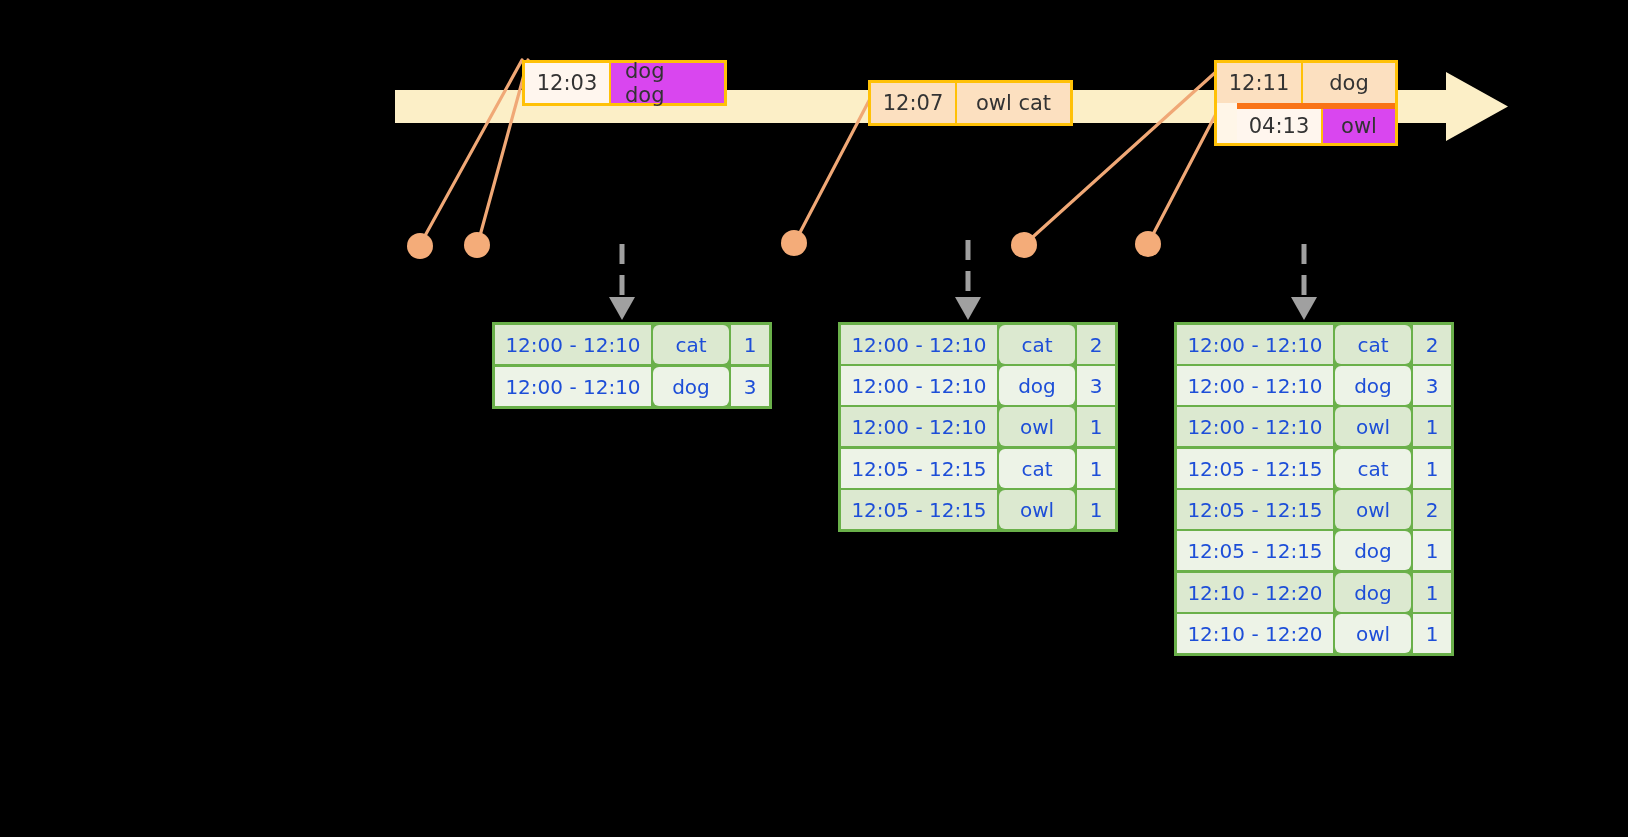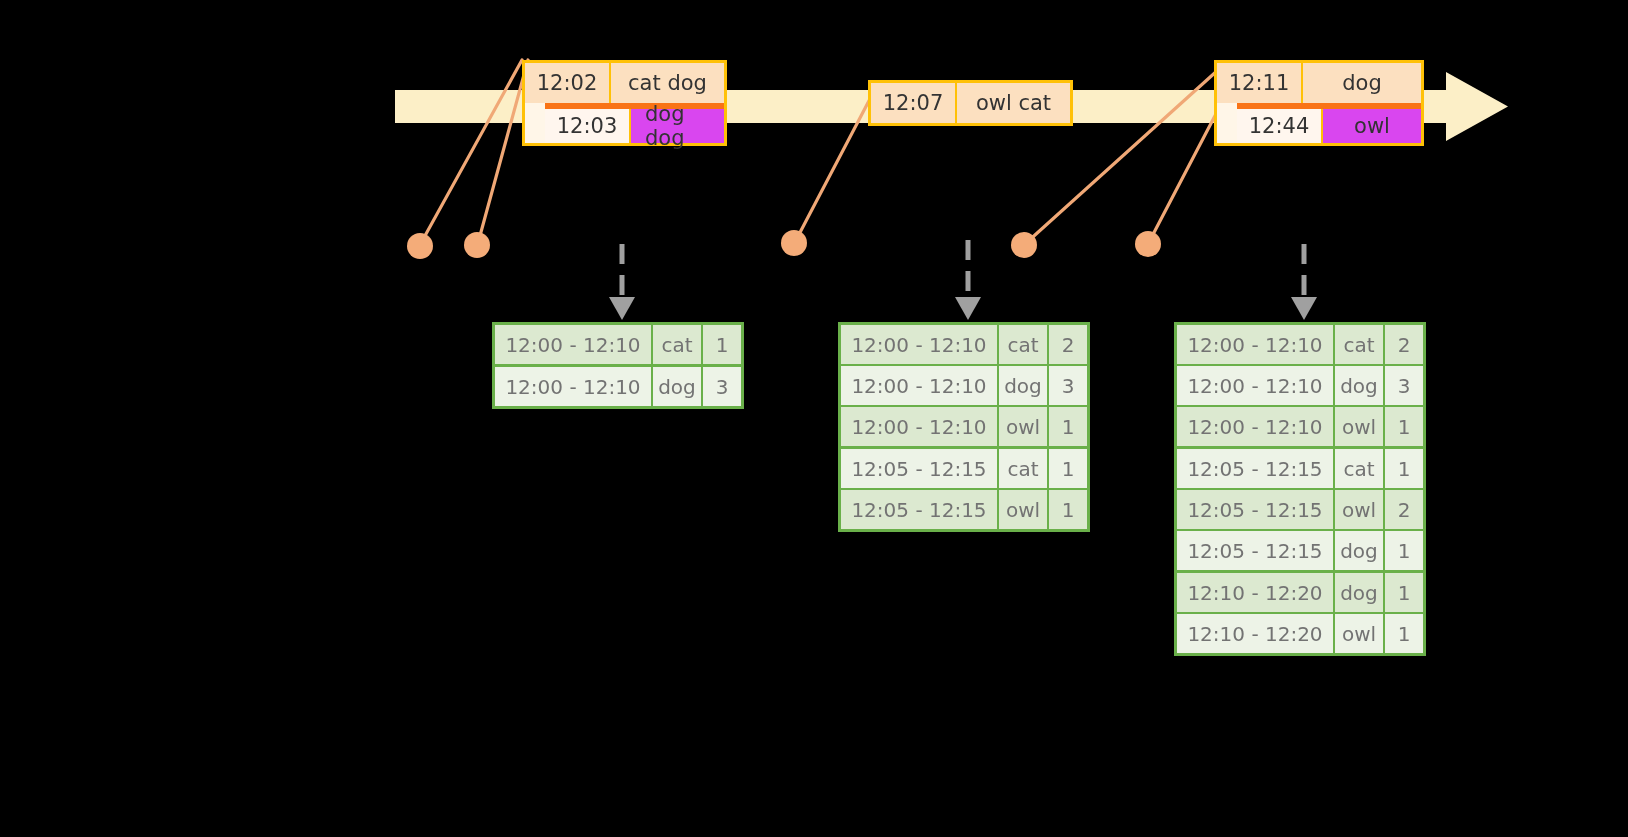--- a/index.html
+++ b/index.html
@@ -84,27 +84,27 @@
     box-sizing: border-box;
     background: #6AB04A;
   }
   .res-row + .res-row { margin-top: 2px; }
   .res-row.group-end { margin-bottom: 3px; }
   .res-cell {
     display: flex;
     align-items: center;
     justify-content: center;
     font-size: 20px;
-    color: #737373;
+    color: #1d4ed8;
     box-sizing: border-box;
     background: #DCE9D0;
   }
   .res-row.alt .res-cell { background: #EDF3E7; }
   .res-cell.c-window { width: 156px; }
-  .res-cell.c-key    { width: 48px; margin-left: 2px; }
+  .res-cell.c-key    { width: 76px; margin-left: 2px; border-radius: 6px; }
   .res-cell.c-val    { width: 38px; margin-left: 2px; }
 </style>
 </head>
 <body>
 
 <div id="stage">
 
   <svg class="layer" viewBox="0 0 1628 837" xmlns="http://www.w3.org/2000/svg">
 
     <g>
@@ -138,44 +138,40 @@
         <polygon points="955,297 981,297 968,320" fill="#A0A0A0" stroke="none"></polygon>
       </g>
       <g>
         <line x1="1304" y1="244" x2="1304" y2="298" stroke-dasharray="20,11"></line>
         <polygon points="1291,297 1317,297 1304,320" fill="#A0A0A0" stroke="none"></polygon>
       </g>
     </g>
   </svg>
 
   <div class="evt-box" style="left:522px; top:60px; width:205px;">
-    <div class="evt-row shade">
-      <div class="evt-time">12:02</div>
-      <div class="evt-words">cat dog</div>
-    </div>
     <div class="evt-row">
       <div class="evt-time">12:03</div>
       <div class="evt-words">dog dog</div>
     </div>
   </div>
 
   <div class="evt-box" style="left:868px; top:80px; width:205px;text-align:right;">
     <div class="evt-row shade">
       <div class="evt-time">12:07</div>
       <div class="evt-words">owl cat</div>
     </div>
   </div>
 
-  <div class="evt-box" style="left:1214px; top:60px; width:210px;text-align:center;">
+  <div class="evt-box" style="left:1214px; top:60px; width:184px;text-align:center;">
     <div class="evt-row shade">
       <div class="evt-time">12:11</div>
       <div class="evt-words">dog</div>
     </div>
     <div class="evt-row">
-      <div class="evt-time">12:44</div>
+      <div class="evt-time">04:13</div>
       <div class="evt-words">owl</div>
     </div>
   </div>
 
   <div class="res-table" style="left:492px; top:322px;">
     <div class="res-row group-end">
       <div class="res-cell c-window">12:00 - 12:10</div>
       <div class="res-cell c-key">cat</div>
       <div class="res-cell c-val">1</div>
     </div>

